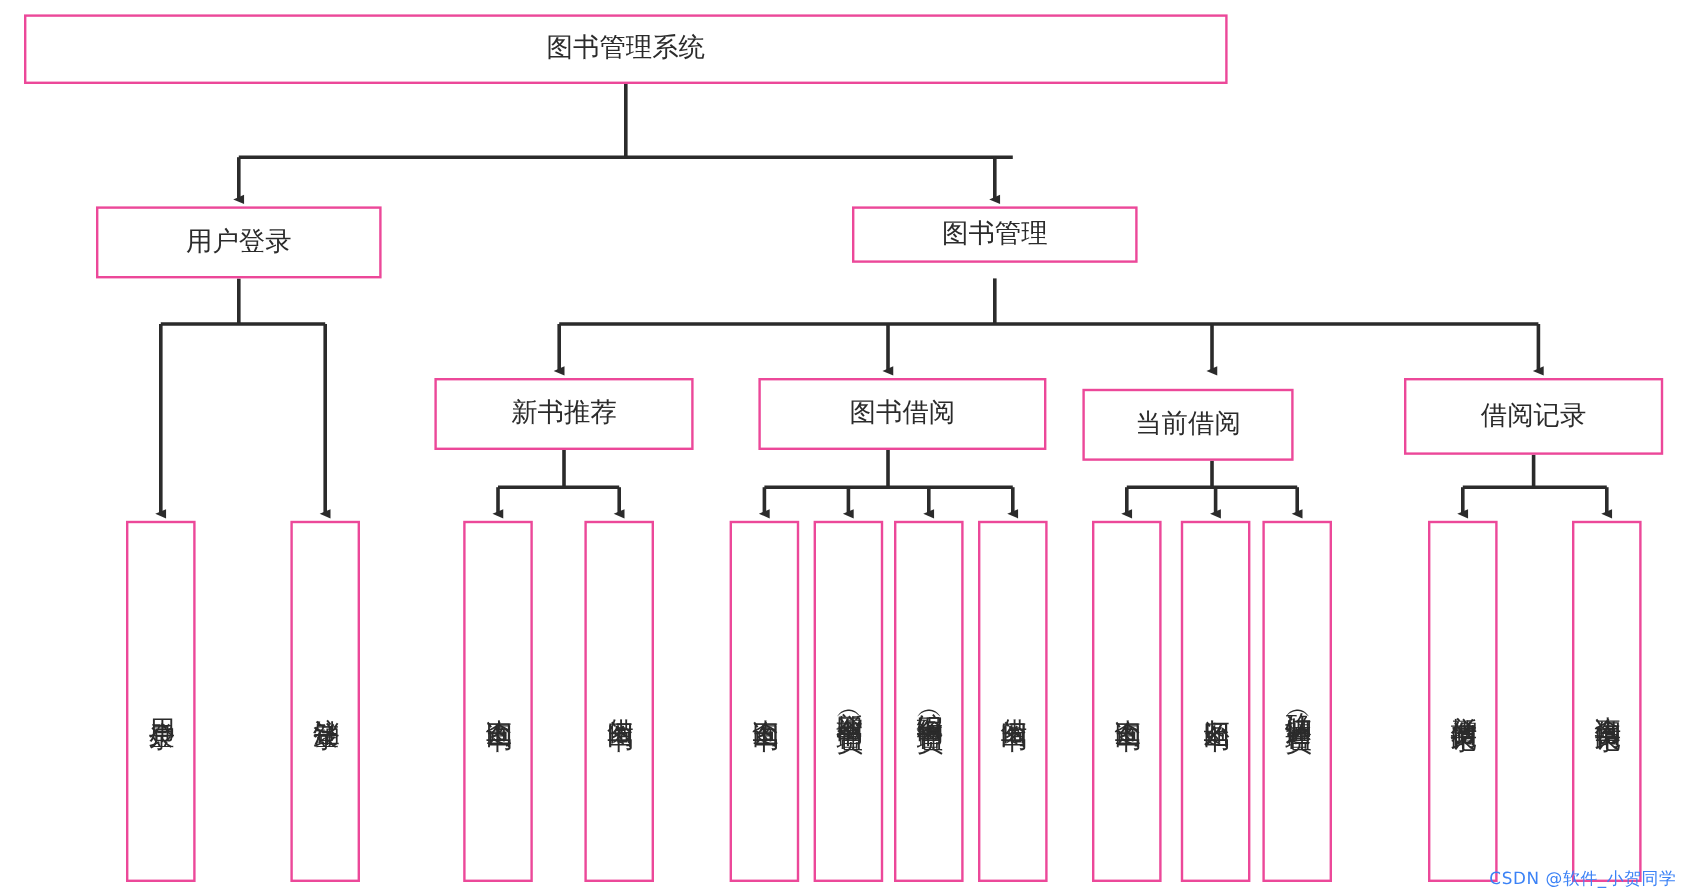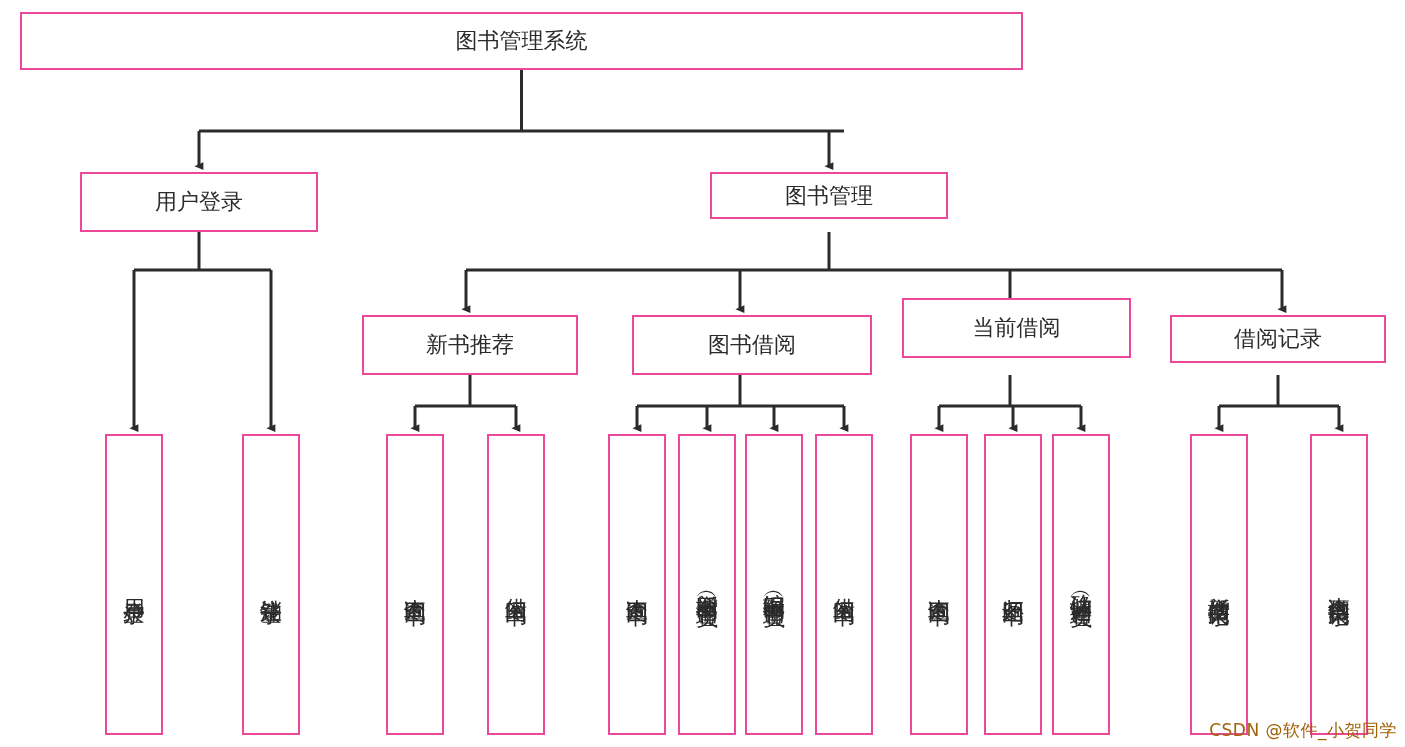--- a/index.html
+++ b/index.html
@@ -55,22 +55,22 @@
     text-orientation: upright;
     font-size: 22px;
     letter-spacing: 2px;
     line-height: 1;
     white-space: nowrap;
   }
   #watermark {
     position: absolute;
     right: 8px;
     bottom: 5px;
-    font-size: 17px;
-    color: #a16207;
+    font-size: 14px;
+    color: #3b82f6;
     letter-spacing: 0.5px;
     z-index: 9;
     white-space: nowrap;
   }
 </style>
 </head>
 <body>
 
 <div id="diagram-root">
 
@@ -134,24 +134,24 @@
   <div class="node horizontal" id="node-l2-1" style="left: 710px; top: 172px; width: 238px; height: 47px;">
     <span class="label">图书管理</span>
   </div>
 
   <div class="node horizontal" id="node-l3-0" style="left: 362px; top: 315px; width: 216px; height: 60px;">
     <span class="label">新书推荐</span>
   </div>
   <div class="node horizontal" id="node-l3-1" style="left: 632px; top: 315px; width: 240px; height: 60px;">
     <span class="label">图书借阅</span>
   </div>
-  <div class="node horizontal" id="node-l3-2" style="left: 902px; top: 298px; width: 229px; height: 60px;">
+  <div class="node horizontal" id="node-l3-2" style="left: 902px; top: 324px; width: 176px; height: 60px;">
     <span class="label">当前借阅</span>
   </div>
-  <div class="node horizontal" id="node-l3-3" style="left: 1170px; top: 315px; width: 216px; height: 48px;">
+  <div class="node horizontal" id="node-l3-3" style="left: 1170px; top: 315px; width: 216px; height: 64px;">
     <span class="label">借阅记录</span>
   </div>
 
   <div class="node vertical" id="node-leaf-0" style="left: 105px; top: 434px; width: 58px; height: 301px;">
     <span class="label">用户登录</span>
   </div>
   <div class="node vertical" id="node-leaf-1" style="left: 242px; top: 434px; width: 58px; height: 301px;">
     <span class="label">注销登录</span>
   </div>
   <div class="node vertical" id="node-leaf-2" style="left: 386px; top: 434px; width: 58px; height: 301px;">

